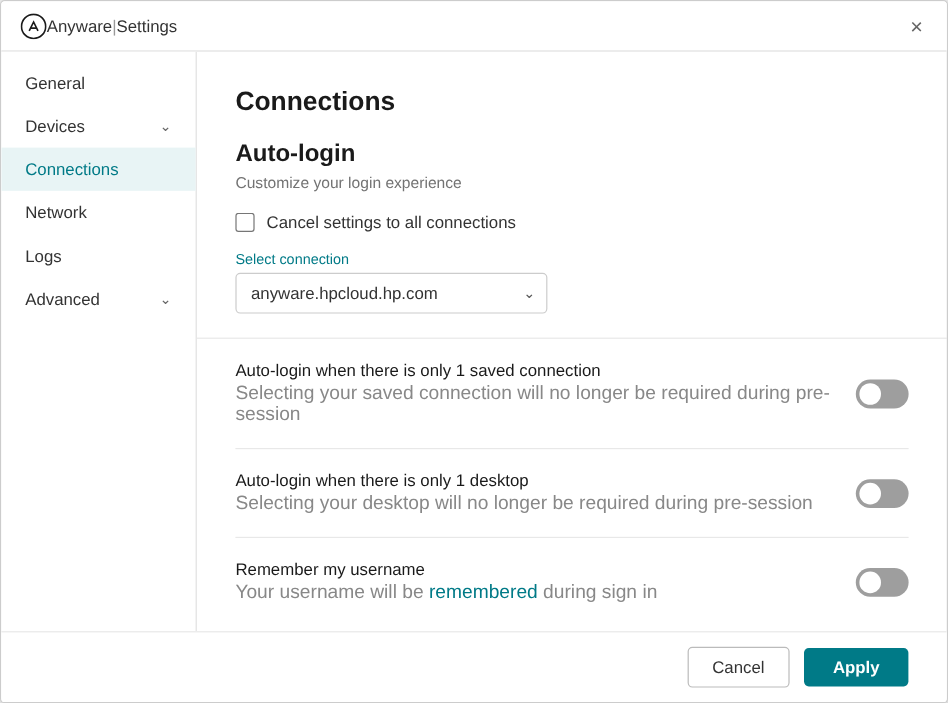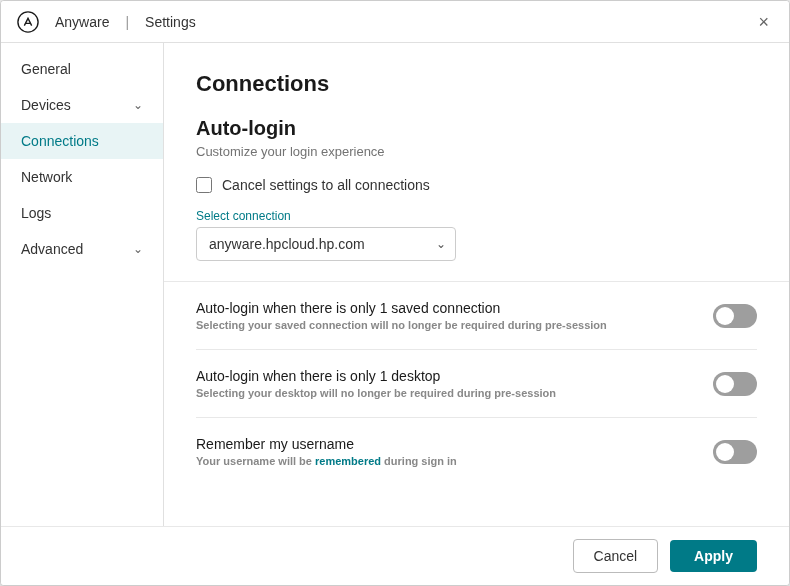--- a/index.html
+++ b/index.html
@@ -28,21 +28,21 @@
       justify-content: space-between;
       padding: 0 16px;
       height: 42px;
       border-bottom: 1px solid #e0e0e0;
       background: #fff;
       flex-shrink: 0;
     }
     .titlebar-left {
       display: flex;
       align-items: center;
-      gap: 16px;
+      gap: 0;
     }
     .titlebar-logo {
       width: 22px;
       height: 22px;
     }
     .titlebar-app {
       font-size: 14px;
       font-weight: 500;
       color: #333;
     }
@@ -179,23 +179,22 @@
       border-bottom: 1px solid #e8e8e8;
     }
     .toggle-row:last-of-type { border-bottom: none; }
     .toggle-text {}
     .toggle-title {
       font-size: 14px;
       color: #1a1a1a;
       margin-bottom: 3px;
     }
     .toggle-desc {
-      font-size: 11px;
+      font-size: 16px;
       color: #888;
-      font-weight: bold;
     }
     .toggle-desc .highlight { color: #007a87; }
     .toggle {
       position: relative;
       width: 44px;
       height: 24px;
       flex-shrink: 0;
       margin-left: 16px;
     }
     .toggle input { opacity: 0; width: 0; height: 0; }

